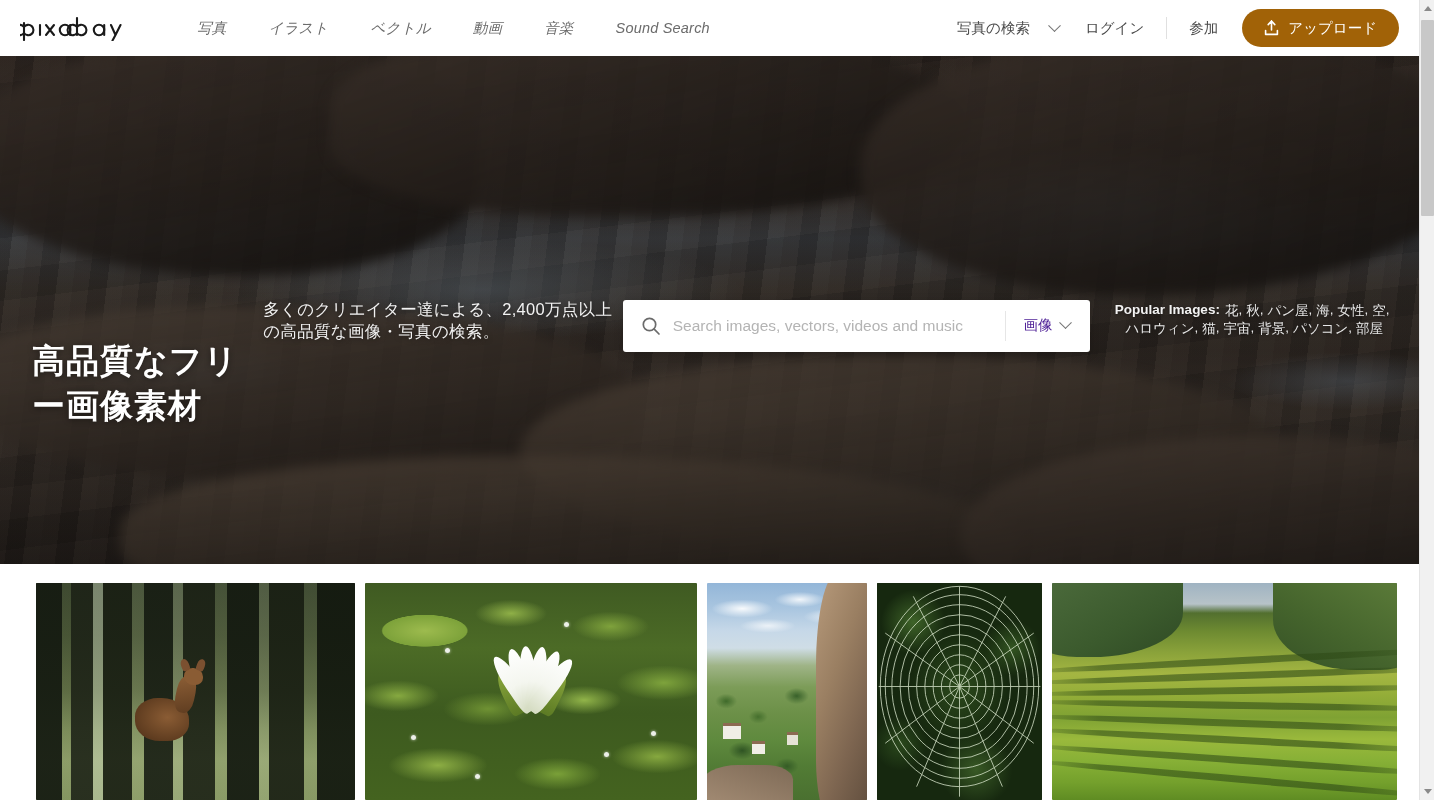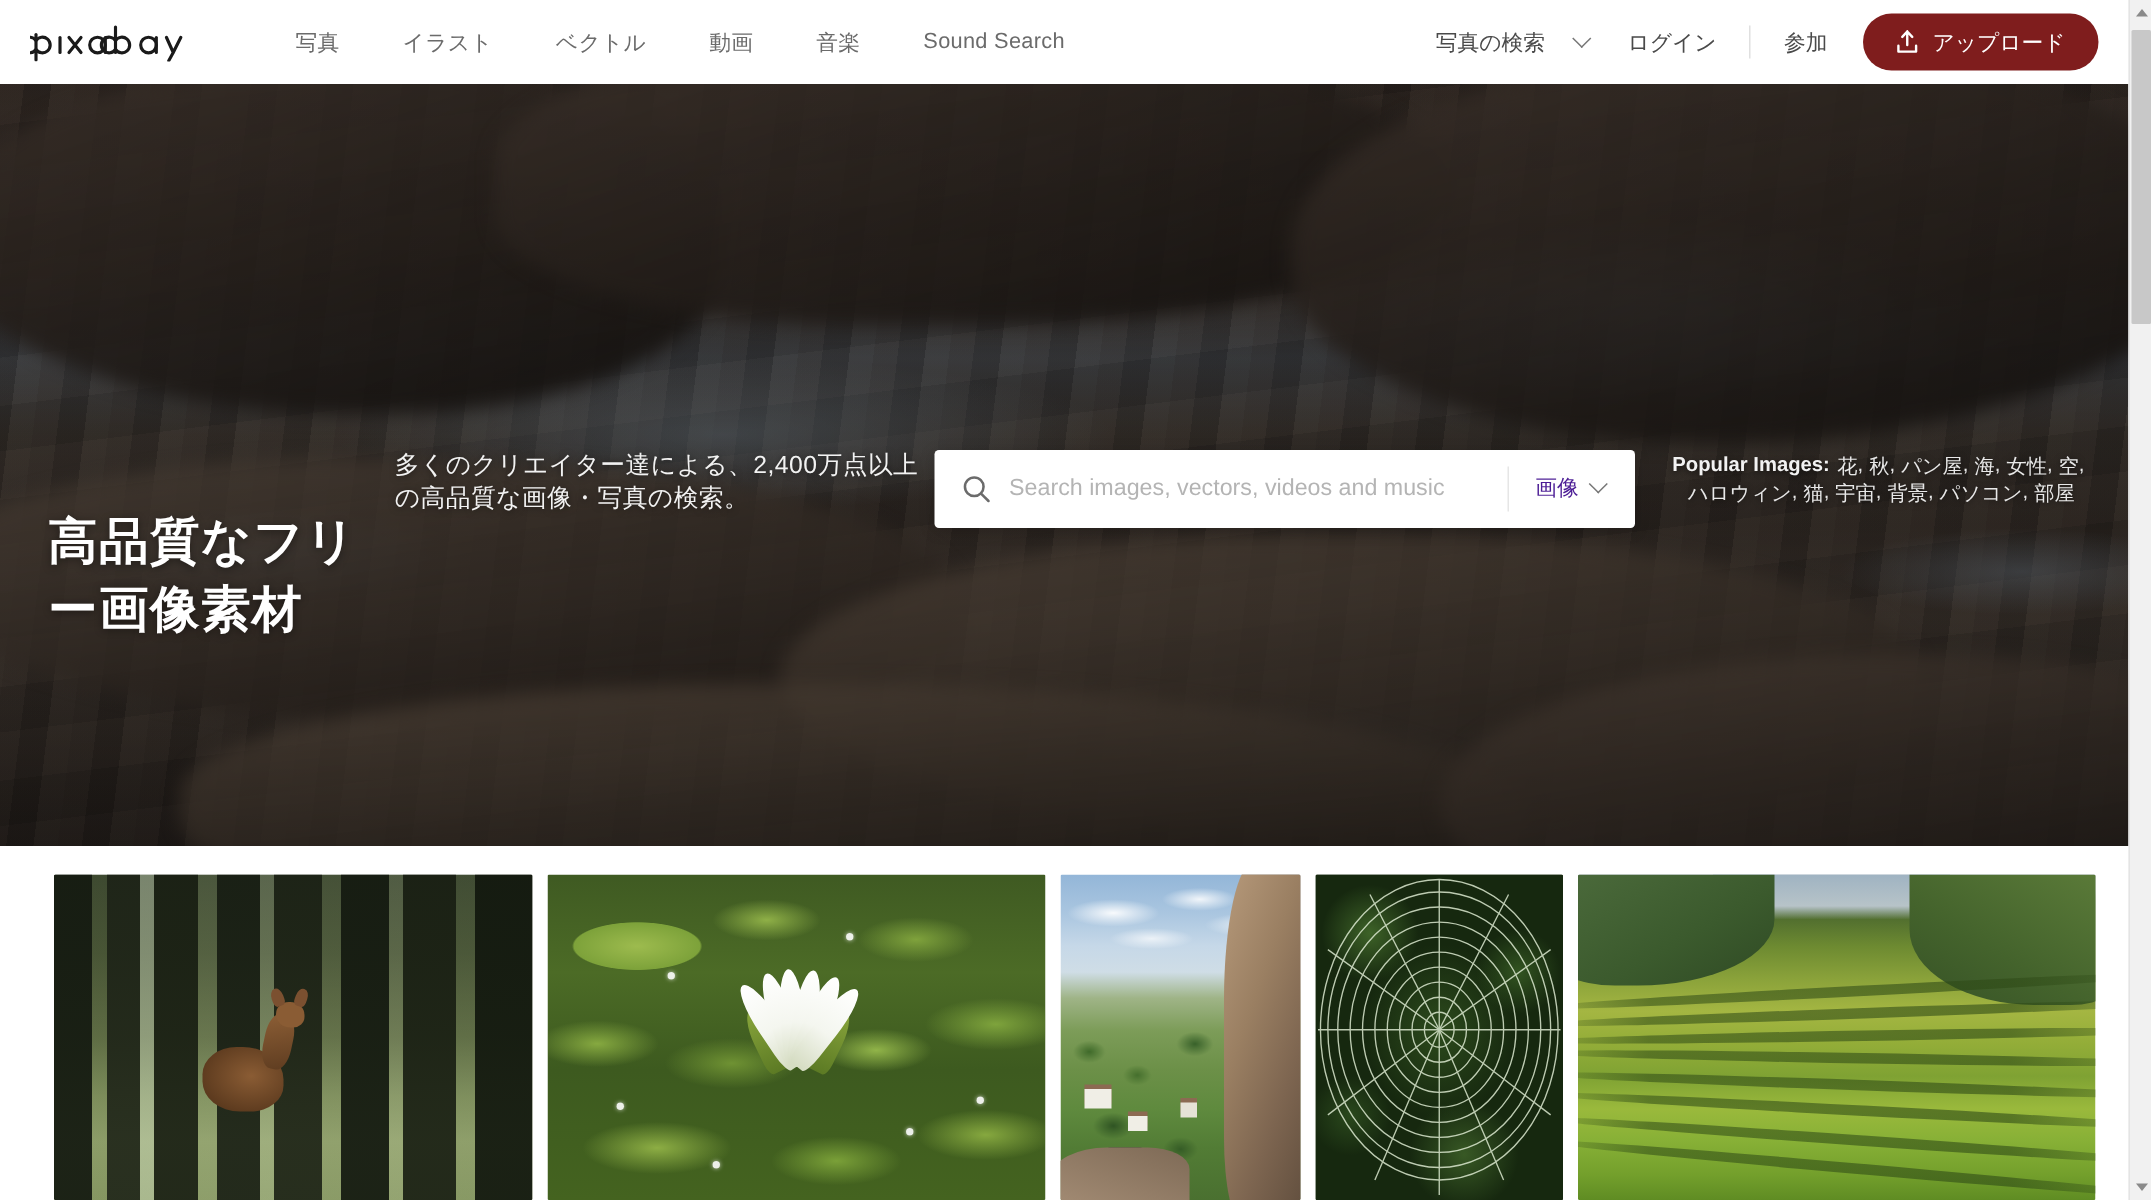--- a/index.html
+++ b/index.html
@@ -55,20 +55,21 @@
     margin-left: 46px;
     gap: 0px;
   }
   .nav-item {
     font-size: 14.5px;
     color: #6b6b6b;
     padding: 0 21px;
     cursor: pointer;
     white-space: nowrap;
     letter-spacing: .2px;
+    font-style: italic;
   }
 
   .header-right {
     margin-left: auto;
     display: flex;
     align-items: center;
     padding-right: 20px;
   }
   .hr-link {
     font-size: 14.5px;
@@ -97,21 +98,21 @@
   }
 
   .upload-btn {
     display: flex;
     align-items: center;
     justify-content: center;
     gap: 9px;
     height: 38px;
     padding: 0 22px;
     border-radius: 19px;
-    background: #7f1d1d;
+    background: #a16207;
     color: #fff;
     font-size: 14.5px;
     border: none;
     cursor: pointer;
     white-space: nowrap;
     font-family: inherit;
   }
 
   
   .hero {

